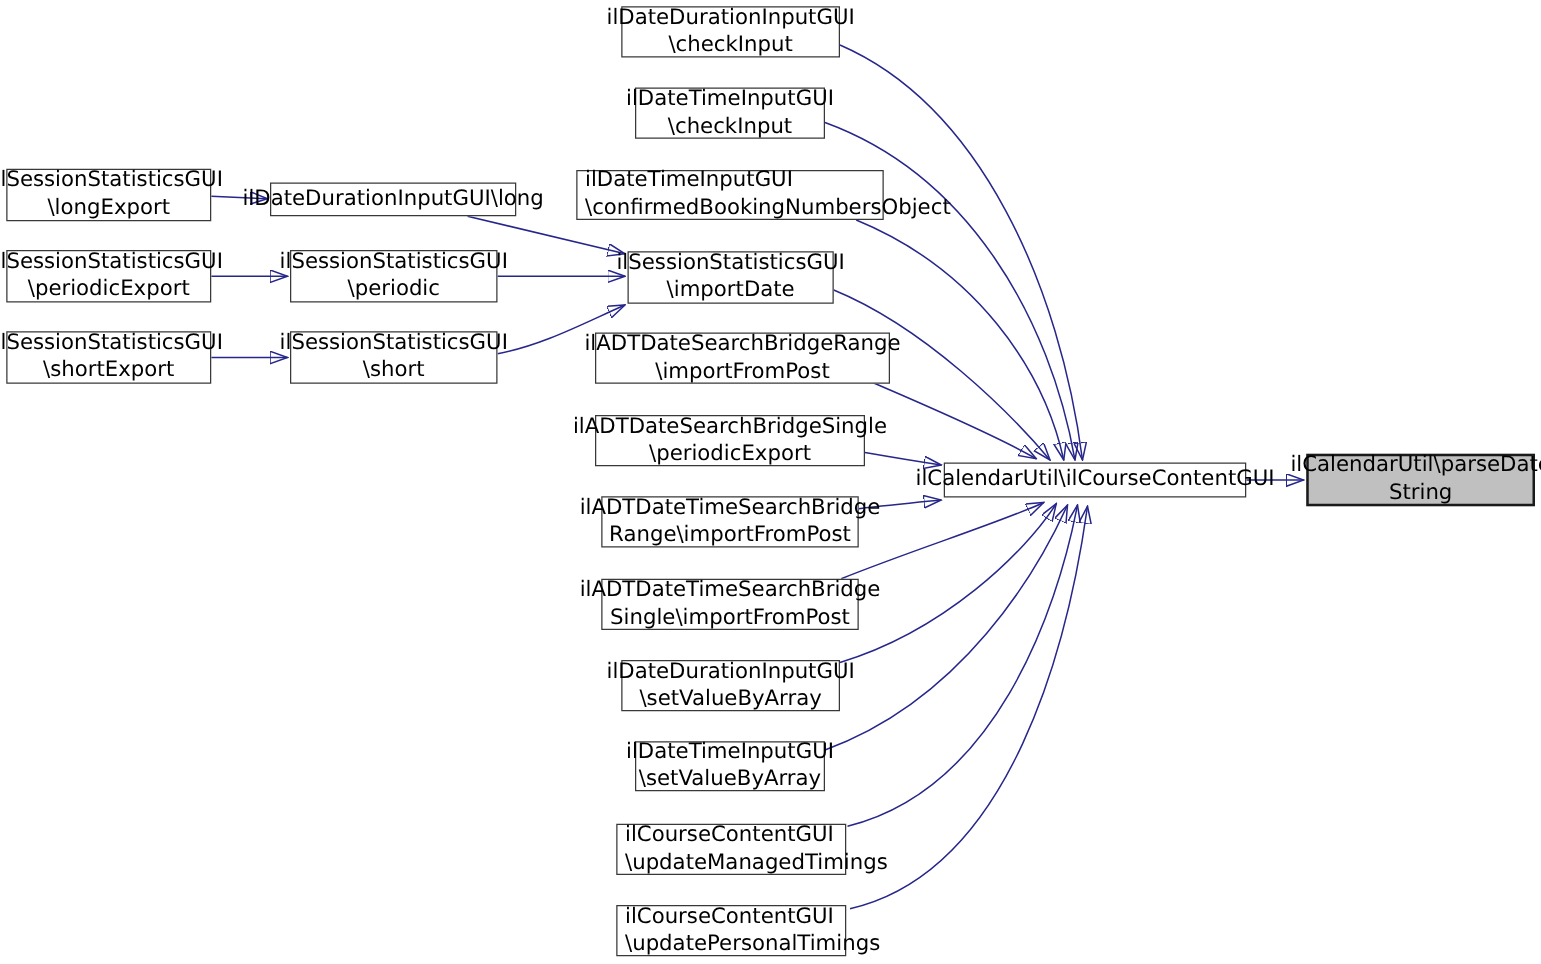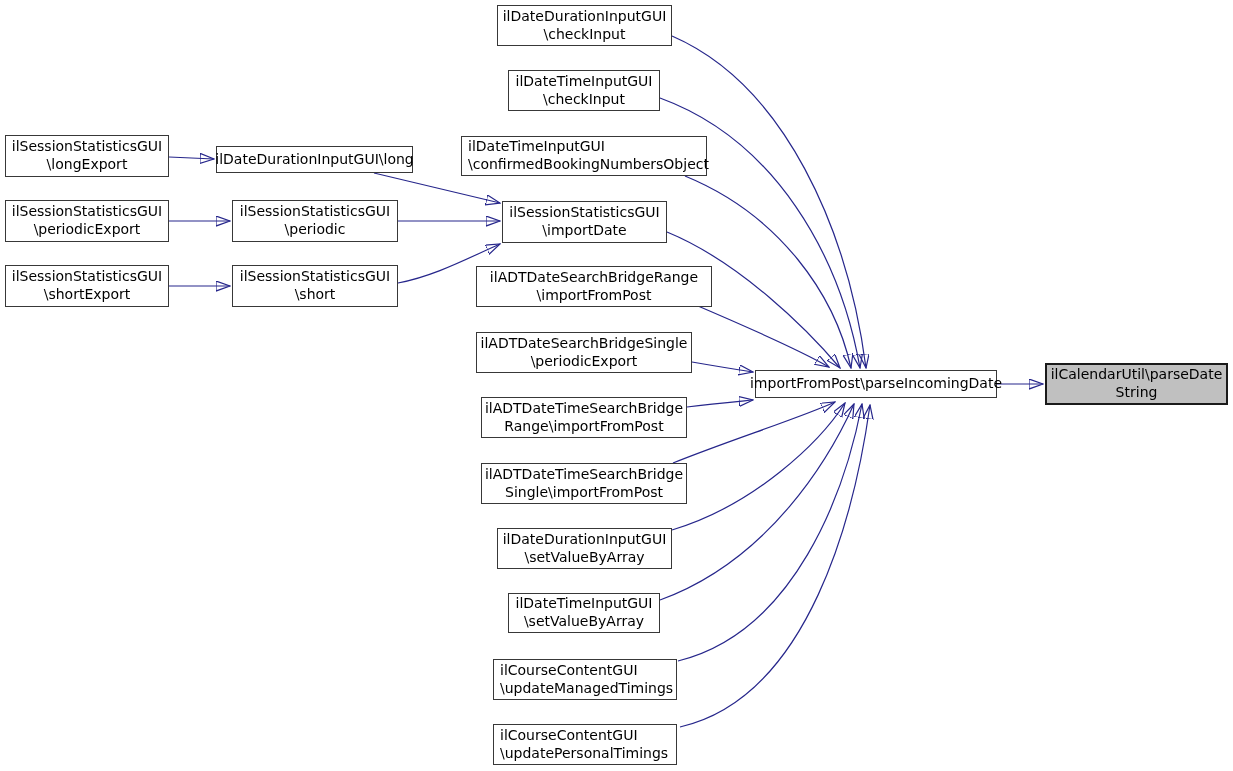--- a/index.html
+++ b/index.html
@@ -14,21 +14,21 @@
   svg.edges path{fill:none;stroke:#26268b;stroke-width:1.2px;}
   .node{
     position:absolute;
     box-sizing:border-box;
     background:#ffffff;
     border:1px solid #383838;
     display:flex;
     align-items:center;
     justify-content:center;
     text-align:center;
-    font-size:14px;
+    font-size:17px;
     line-height:1.28;
     color:#000000;
     white-space:pre-line;
     cursor:pointer;
   }
   .node.left{
     justify-content:flex-start;
     text-align:left;
     padding-left:6px;
   }
@@ -101,18 +101,18 @@
 Single\importFromPost</span></div>
   <div class="node" style="left:497px;top:528px;width:175px;height:41px"><span>ilDateDurationInputGUI
 \setValueByArray</span></div>
   <div class="node" style="left:508px;top:593px;width:152px;height:40px"><span>ilDateTimeInputGUI
 \setValueByArray</span></div>
   <div class="node left" style="left:493px;top:659px;width:184px;height:41px"><span>ilCourseContentGUI
 \updateManagedTimings</span></div>
   <div class="node left" style="left:493px;top:724px;width:184px;height:41px"><span>ilCourseContentGUI
 \updatePersonalTimings</span></div>
 
-  <div class="node" style="left:755px;top:370px;width:242px;height:28px"><span>importFromPost\parseIncomingDate</span></div>
+  <div class="node" style="left:755px;top:370px;width:242px;height:28px"><span>ilCalendarUtil\ilCourseContentGUI</span></div>
 
   <div class="node hl" style="left:1045px;top:363px;width:183px;height:42px"><span>ilCalendarUtil\parseDate
 String</span></div>
 
 </div>
 
 </body></html>

